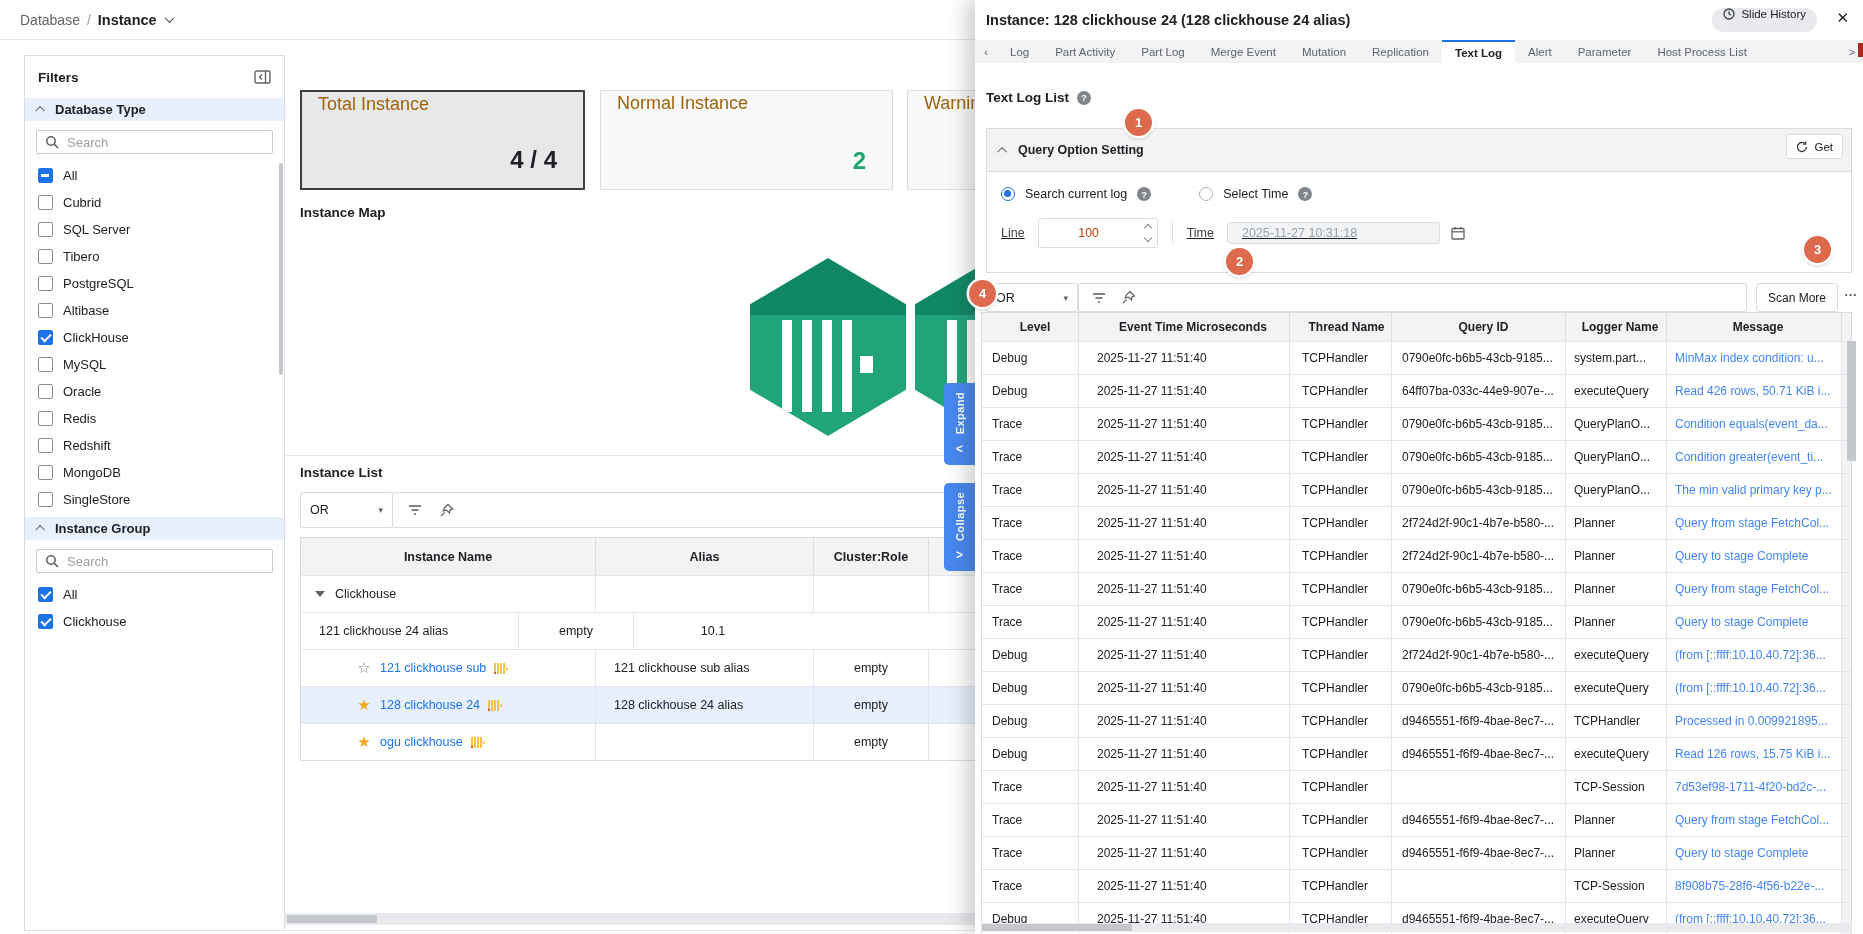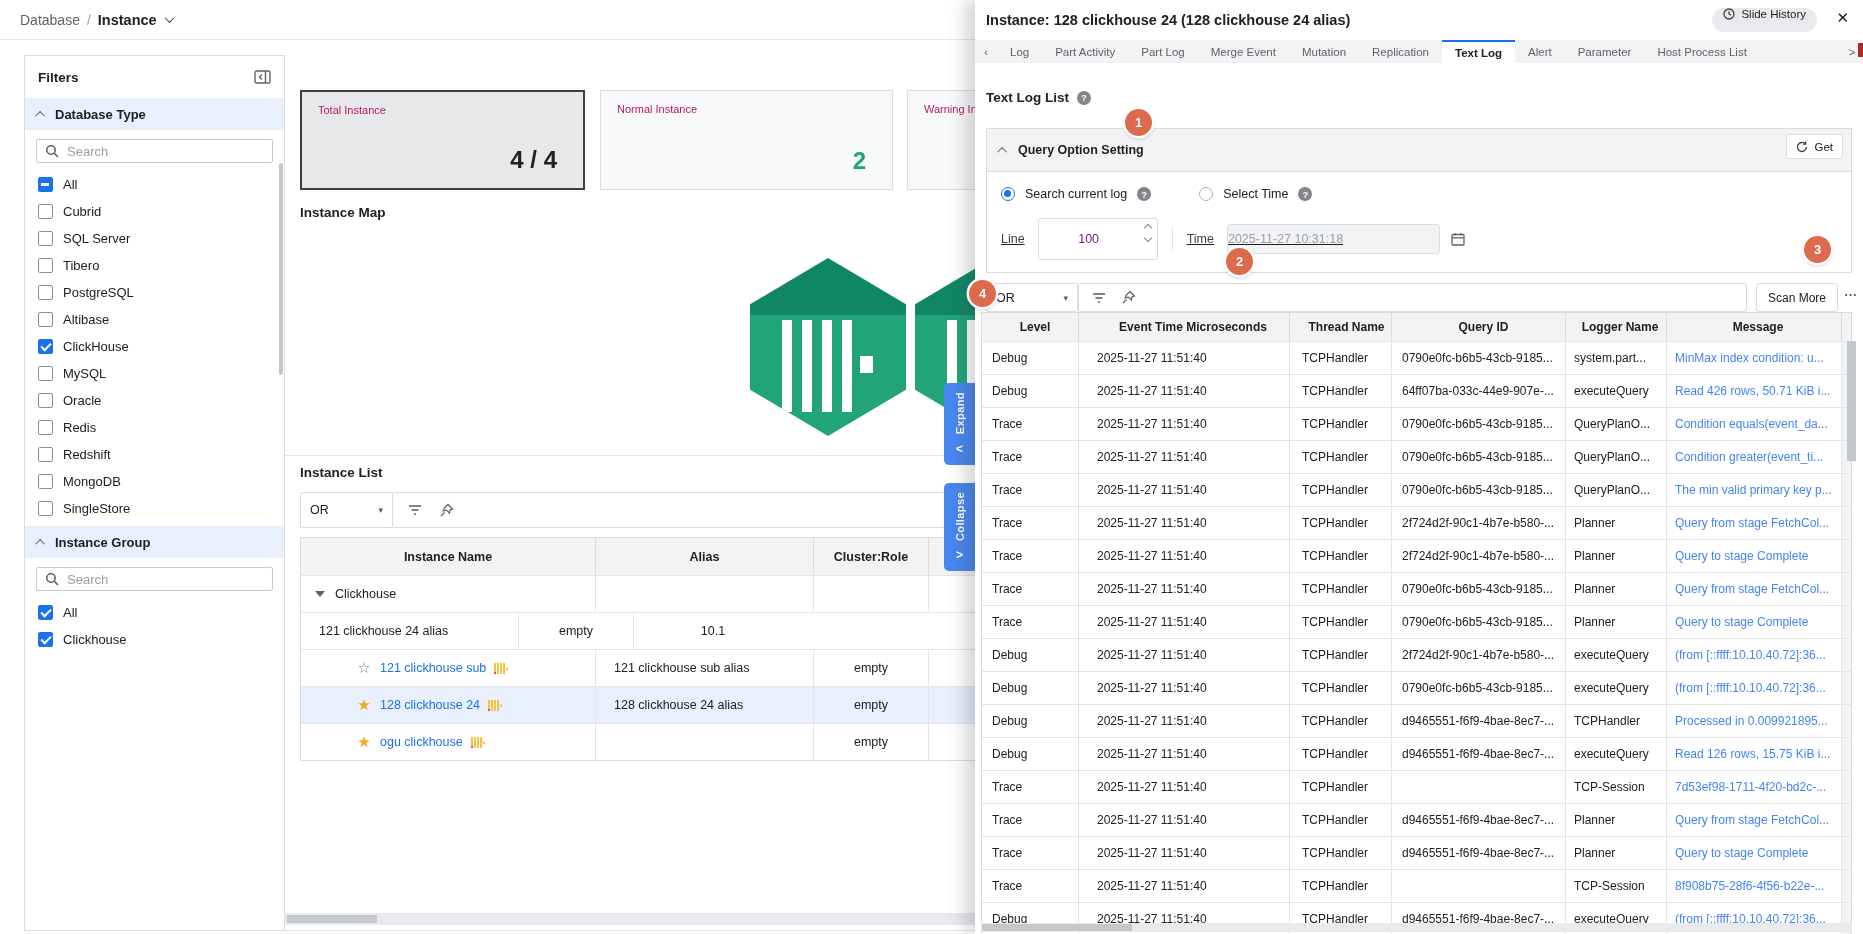--- a/index.html
+++ b/index.html
@@ -10,39 +10,39 @@
   .topbar { position:absolute; left:0; top:0; width:1863px; height:40px; background:#fff; border-bottom:1px solid #E4E6E8; display:flex; align-items:center; padding-left:20px; }
   .crumb-parent { font-size:14px; color:#5F6368; }
   .crumb-sep { font-size:14px; color:#9AA0A6; margin:0 7px; }
   .crumb-cur { font-size:14.5px; color:#202124; font-weight:bold; display:flex; align-items:center; }
   .chev-down { width:7px; height:7px; border-right:1.8px solid #3C4043; border-bottom:1.8px solid #3C4043; transform:rotate(45deg) translate(-1px,-1px); margin-left:9px; display:inline-block; }
 
   
   .sidebar { position:absolute; left:24px; top:55px; width:261px; height:876px; background:#fff; border:1px solid #DADCE0; }
   .sb-title { height:42px; display:flex; align-items:center; justify-content:space-between; padding:0 13px; }
   .sb-title .t { font-size:13.5px; font-weight:bold; }
-  .sec-head { height:32px; background:#E8F0FE; display:flex; align-items:center; gap:10px; padding:0 13px; cursor:pointer; }
+  .sec-head { height:23px; background:#E8F0FE; display:flex; align-items:center; gap:10px; padding:0 13px; cursor:pointer; }
   .sec-head .lbl { font-size:13px; font-weight:bold; }
   .caret-up { width:7px; height:7px; border-left:1.8px solid #5F6368; border-top:1.8px solid #5F6368; transform:rotate(45deg) translateY(2px); display:inline-block; }
   .sb-search { margin:9px 11px 0 11px; height:24px; border:1px solid #C7CBCF; border-radius:2px; display:flex; align-items:center; gap:8px; padding:0 8px; }
   .sb-search input { border:none; outline:none; width:170px; font-size:13px; font-family:inherit; color:#202124; background:transparent; }
   .sb-search input::placeholder { color:#9AA0A6; }
   .chk-list { padding:12px 0 6px 13px; display:flex; flex-direction:column; gap:8px; }
   .chk-row { display:flex; align-items:center; gap:10px; height:19px; cursor:pointer; }
   .chk { position:relative; width:15px; height:15px; border:1.5px solid #898E93; border-radius:2px; background:#fff; flex:0 0 auto; }
   .chk.checked, .chk.indeterminate { background:#1A73E8; border-color:#1A73E8; }
   .chk.checked::after { content:""; position:absolute; left:2.2px; top:3.4px; width:7.5px; height:3.6px; border-left:2px solid #fff; border-bottom:2px solid #fff; transform:rotate(-45deg); }
   .chk.indeterminate::after { content:""; position:absolute; left:2.4px; top:5.2px; width:7.6px; height:2.4px; background:#fff; }
   .chk-label { font-size:13px; color:#202124; }
   .sb-scroll { position:absolute; right:1px; top:107px; width:4px; height:212px; background:#C4C7CB; border-radius:2px; }
 
   
   .middle { position:absolute; left:285px; top:55px; width:1578px; height:876px; background:#fff; border-bottom:1px solid #E4E6E8; }
   .card { position:absolute; top:35px; height:100px; background:#F8F9FA; border:1px solid #DADCE0; cursor:pointer; }
-  .card .c-label { position:absolute; left:16px; top:12px; font-size:11px; color:#be185d; }
+  .card .c-label { position:absolute; left:16px; top:2px; font-size:18px; color:#a16207; }
   .card .c-value { position:absolute; right:26px; bottom:14px; font-size:24px; font-weight:bold; }
   .card.sel { background:#E6E8EA; border:2px solid #3C4043; }
   .card1 { left:15px; width:285px; }
   .card2 { left:315px; width:293px; }
   .card2 .c-value { color:#1FA46B; }
   .card3 { left:622px; width:300px; }
   .map-title { position:absolute; left:15px; top:150px; font-size:13.5px; font-weight:bold; }
   .hex { position:absolute; top:203px; width:156px; height:178px; clip-path:polygon(50% 0%, 100% 26%, 100% 74%, 50% 100%, 0% 74%, 0% 26%); background:linear-gradient(180deg,#0F8765 0px,#0F8765 57px,#21A47A 57px); cursor:pointer; }
   .hex.h1 { left:465px; } .hex.h2 { left:630px; }
   .hex .bar { position:absolute; top:62px; width:10px; height:92px; background:#fff; }
@@ -102,26 +102,26 @@
   .get-btn { position:absolute; right:8px; top:5px; height:25px; background:#fff; border:1px solid #DADCE0; border-radius:3px; display:flex; align-items:center; gap:6px; padding:0 9px; font-size:11.5px; cursor:pointer; }
   .q-radios { display:flex; align-items:center; gap:10px; margin:15px 0 0 14px; }
   .radio { position:relative; width:14px; height:14px; border:1.5px solid #ADB1B5; border-radius:50%; flex:0 0 auto; cursor:pointer; }
   .radio.on { border-color:#1A73E8; }
   .radio.on::after { content:""; position:absolute; left:2.2px; top:2.2px; width:7px; height:7px; background:#1A73E8; border-radius:50%; }
   .r-label { font-size:12.5px; }
   .gap28 { width:28px; }
   .q-line { display:flex; align-items:center; margin:17px 0 0 14px;text-decoration:underline; }
   .f-label { font-size:12.5px; color:#3C4043; }
   .line-wrap { position:relative; margin-left:13px; }
-  .line-input { width:120px; height:42px; border:1px solid #DADCE0; border-radius:3px; text-align:center; font-size:12.5px; font-family:inherit; color:#701a75; outline:none; padding-right:18px; }
+  .line-input { width:120px; height:30px; border:1px solid #DADCE0; border-radius:3px; text-align:center; font-size:12.5px; font-family:inherit; color:#c2410c; outline:none; padding-right:18px; }
   .spin { position:absolute; right:7px; top:7px; display:flex; flex-direction:column; gap:4px; }
   .sp-up { width:6px; height:6px; border-left:1.5px solid #80868B; border-top:1.5px solid #80868B; transform:rotate(45deg); }
   .sp-dn { width:6px; height:6px; border-left:1.5px solid #80868B; border-top:1.5px solid #80868B; transform:rotate(225deg); }
   .vdiv { width:1px; height:22px; background:#E0E2E5; margin:0 14px; }
-  .time-input { width:213px; height:30px; border:1px solid #DADCE0; border-radius:3px; background:#F1F3F4; color:#9AA0A6; font-size:12.5px; font-family:inherit; padding:0 0; margin-left:13px; outline:none; }
+  .time-input { width:213px; height:22px; border:1px solid #DADCE0; border-radius:3px; background:#F1F3F4; color:#9AA0A6; font-size:12.5px; font-family:inherit; padding:0 14px; margin-left:13px; outline:none; }
   .cal-icon { margin-left:11px; display:inline-flex; }
 
   .p-or { left:11px; top:220px; width:92px; height:29px; }
   .p-fbox { position:absolute; left:103px; top:220px; width:669px; height:29px; border:1px solid #DADCE0; border-radius:2px; display:flex; align-items:center; gap:14px; padding:0 12px; background:#fff; }
   .scan-btn { position:absolute; left:781px; top:220px; width:82px; height:29px; background:#fff; border:1px solid #DADCE0; border-radius:3px; font-size:12px; color:#202124; display:flex; align-items:center; justify-content:center; cursor:pointer; }
   .more-dots { position:absolute; left:869px; top:224px; font-size:13px; font-weight:bold; color:#5F6368; letter-spacing:1px; cursor:pointer; }
 
   .ltable { position:absolute; left:6px; top:249px; width:871px; border:1px solid #DADCE0; font-size:12px; background:#fff; }
   .ltable .hrow { display:flex; background:#F1F3F4; height:28px; font-weight:bold; }
   .ltable .hcell { display:flex; align-items:center; justify-content:center; border-right:1px solid #DADCE0; overflow:hidden; white-space:nowrap; }

